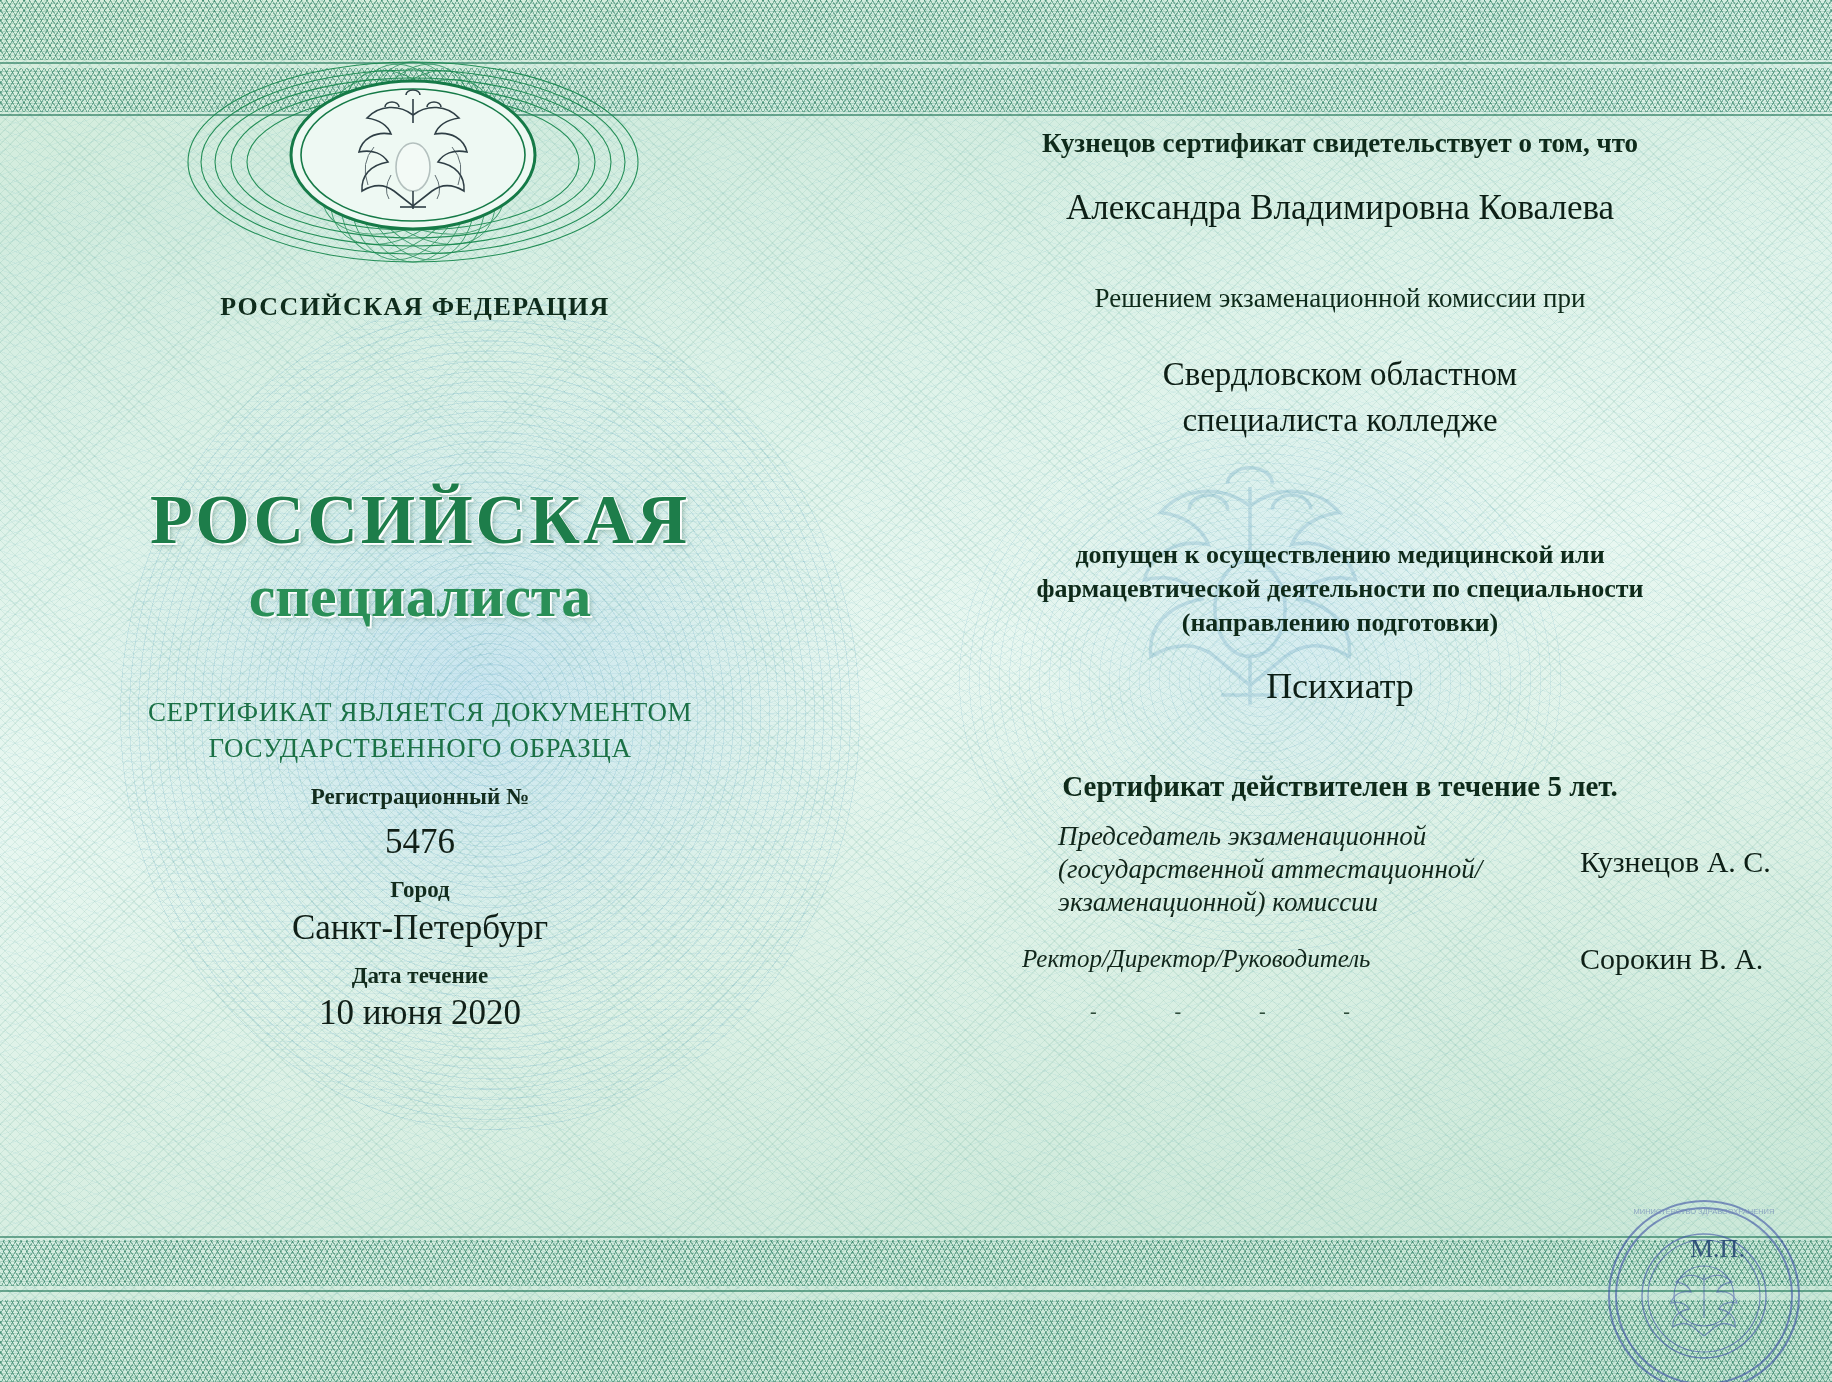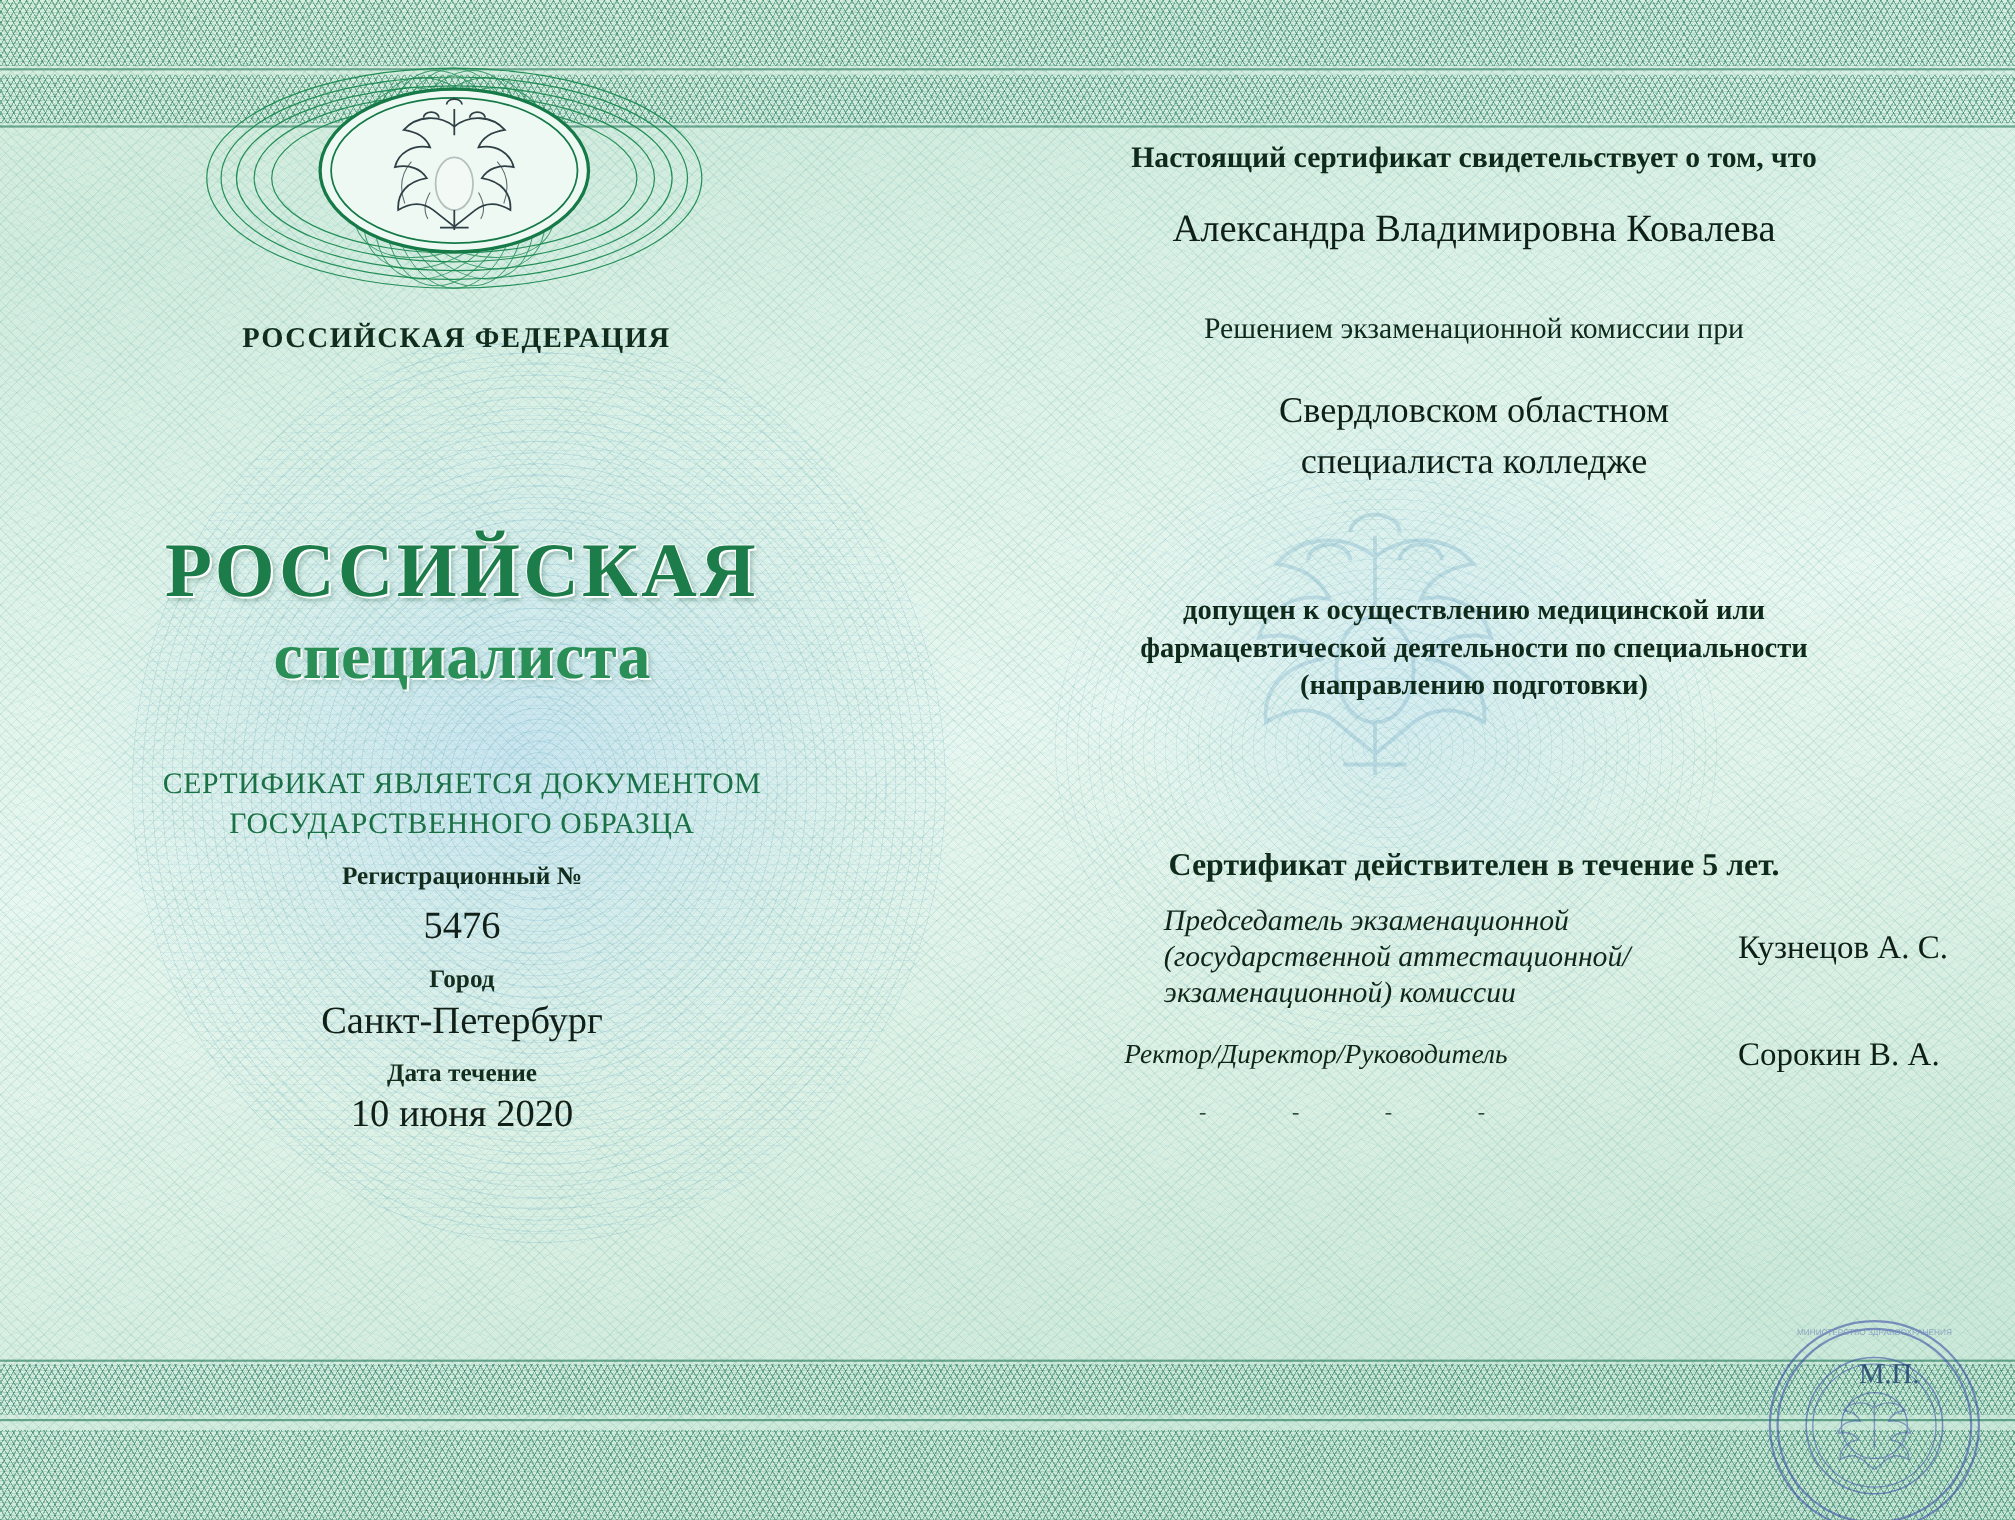--- a/index.html
+++ b/index.html
@@ -349,35 +349,36 @@
 
   <div class="t lbl-small" id="reg-label">Регистрационный №</div>
   <div class="t val-big" id="reg-value">5476</div>
 
   <div class="t lbl-small" id="city-label">Город</div>
   <div class="t val-big" id="city-value">Санкт-Петербург</div>
 
   <div class="t lbl-small" id="date-label">Дата течение</div>
   <div class="t val-big" id="date-value">10 июня 2020</div>
 
-  <div class="t" id="r-intro">Настоящий сертификат свидетельствует о том, что</div>
+  <div class="t" id="r-intro">Кузнецов сертификат свидетельствует о том, что</div>
   <div class="t" id="r-name">Александра Владимировна Ковалева</div>
   <div class="t" id="r-commission">Решением экзаменационной комиссии при</div>
 
   <div class="t" id="r-org">
     <div>Свердловском областном</div>
     <div>специалиста колледже</div>
   </div>
 
   <div class="t" id="r-admit">
     <div>допущен  к  осуществлению  медицинской  или</div>
     <div>фармацевтической деятельности по специальности</div>
     <div>(направлению подготовки)</div>
   </div>
 
+  <div class="t" id="r-speciality">Психиатр</div>
   <div class="t" id="r-validity">Сертификат действителен в течение 5 лет.</div>
 
   <div class="t" id="sig1-role">
     <div>Председатель экзаменационной</div>
     <div>(государственной  аттестационной/</div>
     <div>экзаменационной) комиссии</div>
   </div>
   <div class="t" id="sig1-name">Кузнецов А. С.</div>
 
   <div class="t" id="sig2-role">Ректор/Директор/Руководитель</div>

